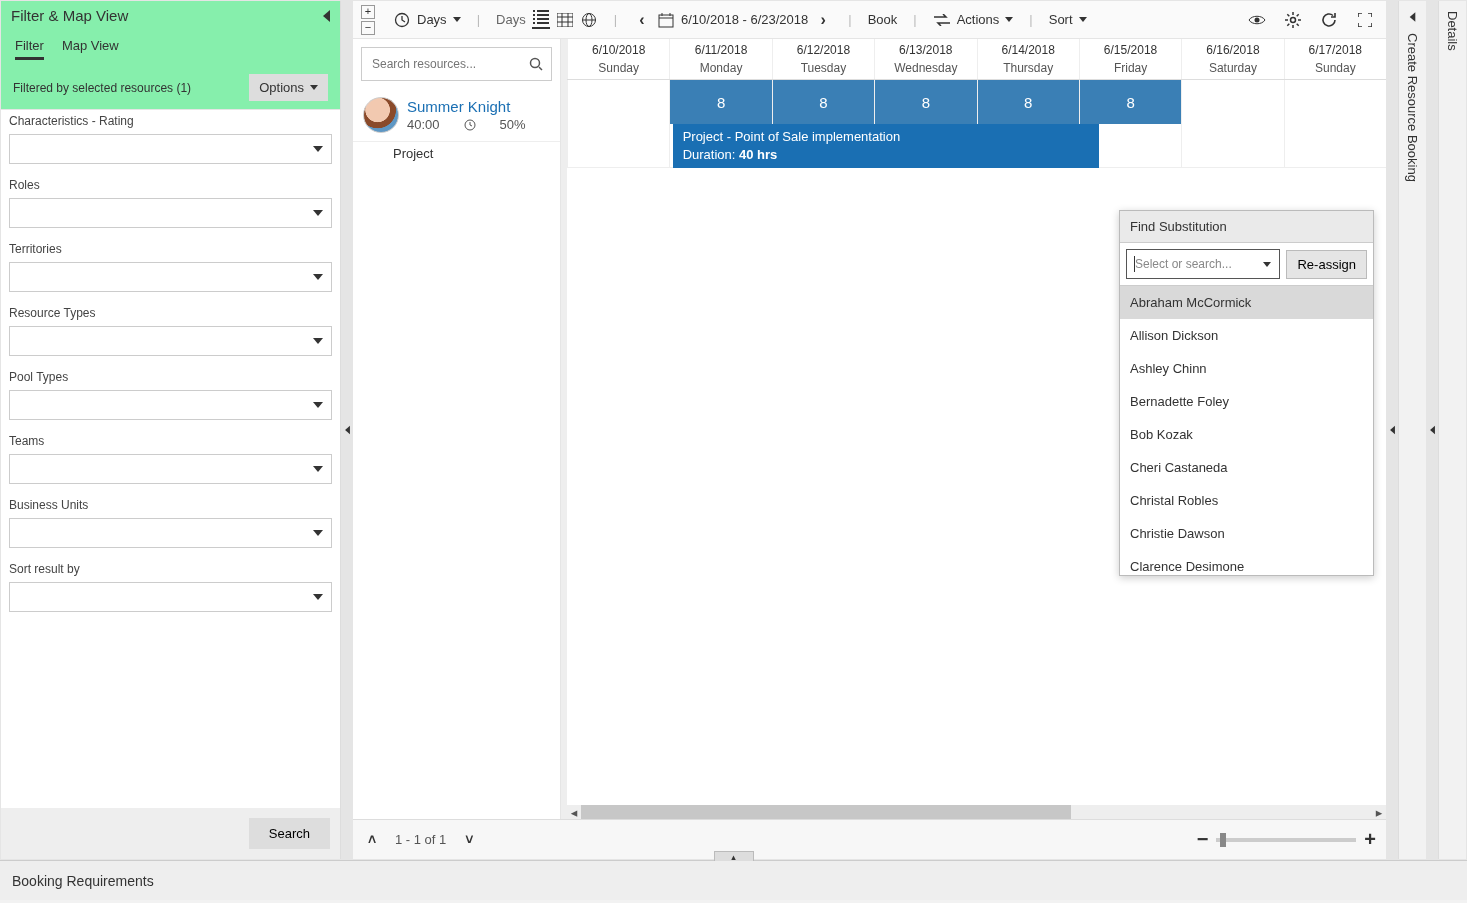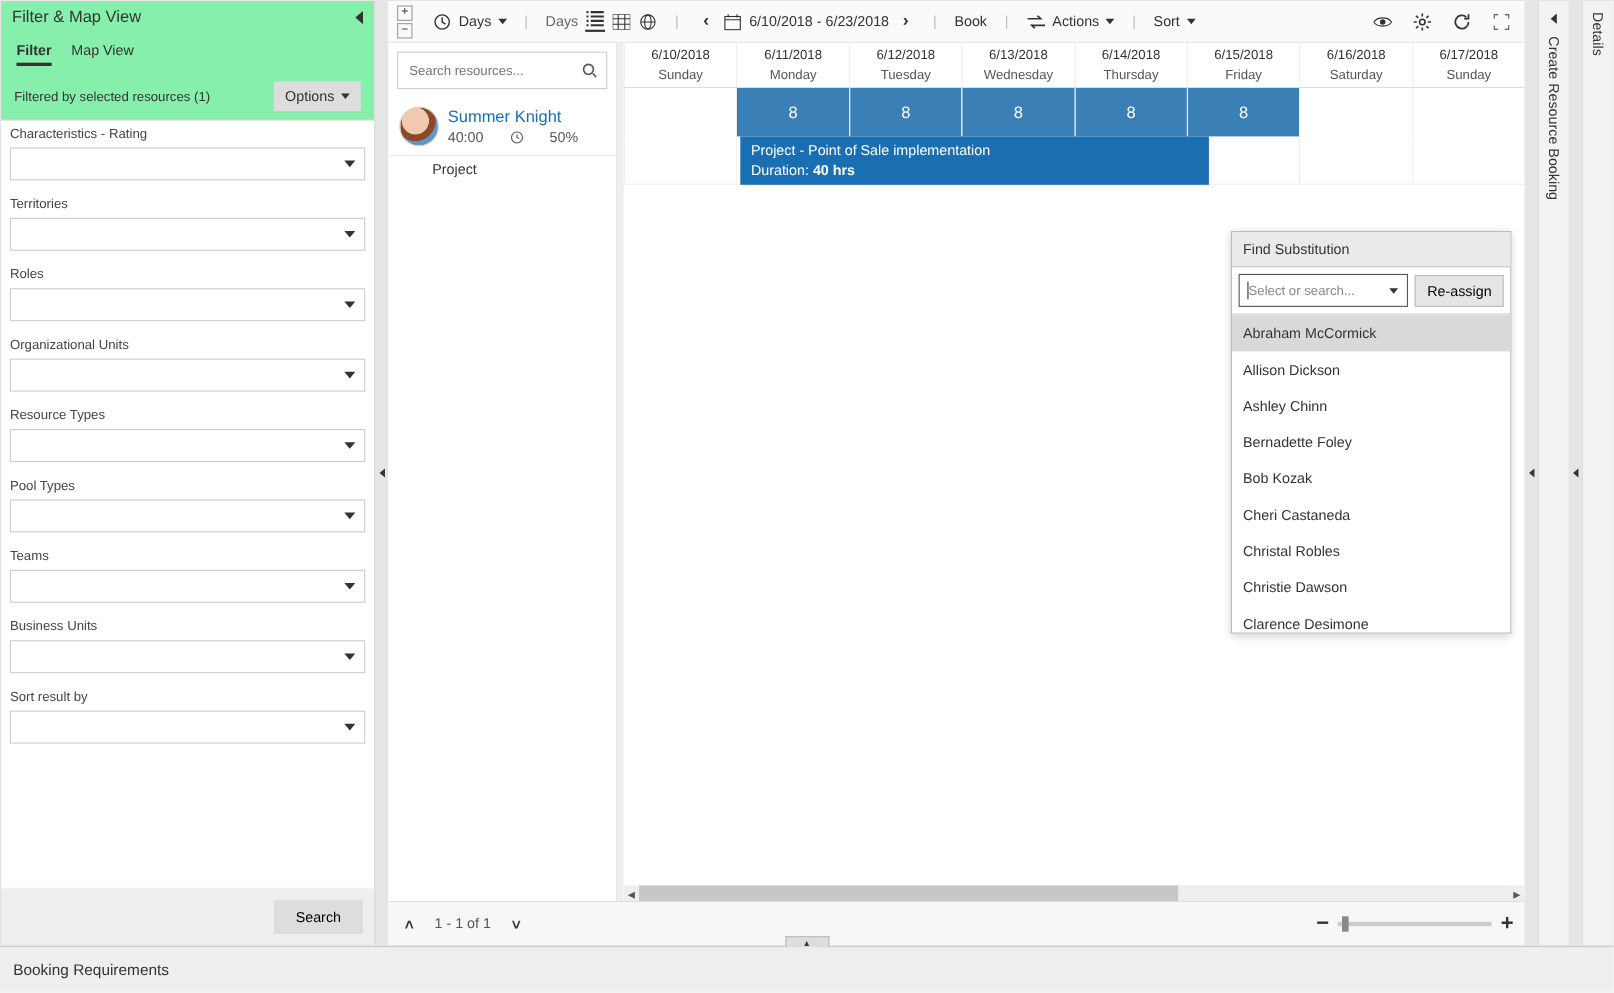--- a/index.html
+++ b/index.html
@@ -5,21 +5,21 @@
   * { box-sizing: border-box; font-family: "Segoe UI", sans-serif; font-size: 13px; }
   body { margin: 0; width: 1467px; height: 903px; background: #f2f2f2; color: #333; overflow: hidden; }
   .root { display: flex; height: 860px; border: 1px solid #e5e5e5; }
   
   
   .left { width: 340px; background: #86efac; display: flex; flex-direction: column; border-right: 1px solid #ddd; position: relative; }
   .left-header { display: flex; align-items: center; justify-content: space-between; padding: 6px 10px; }
   .left-title { font-size: 15px; }
   .tabs { display: flex; gap: 18px; padding: 4px 14px 0 14px; }
   .tab { padding: 4px 0; cursor: pointer; }
-  .tab.active { border-bottom: 3px solid #333; font-weight: bold; }
+  .tab.active { border-bottom: 3px solid #333; }
   .filter-row { display: flex; justify-content: space-between; align-items: center; padding: 14px 12px 8px 12px; }
   .filter-row .fr-text { font-size: 12px; }
   .options-btn { background: #ddd; padding: 6px 10px; display: flex; align-items: center; gap: 6px; cursor: pointer; }
   .filters { padding: 4px 8px; flex: 1; overflow: auto; background: #fff; border-top: 1px solid #e5e5e5; }
   .fgroup { margin-bottom: 14px; }
   .fgroup label { display: block; font-size: 12px; margin-bottom: 6px; color: #444; }
   .fsel { border: 1px solid #ccc; height: 30px; display: flex; align-items: center; justify-content: flex-end; padding: 0 8px; background: #fff; }
   .caret { width: 0; height: 0; border-left: 5px solid transparent; border-right: 5px solid transparent; border-top: 6px solid #333; }
   .caret-sm { width: 0; height: 0; border-left: 4px solid transparent; border-right: 4px solid transparent; border-top: 5px solid #333; display:inline-block;}
   .caret-left { width: 0; height: 0; border-top: 6px solid transparent; border-bottom: 6px solid transparent; border-right: 7px solid #333; }
@@ -114,33 +114,27 @@
       </div>
     </div>
     <div class="filters" id="filters">
         <div class="fgroup">
           <label>Characteristics - Rating</label>
           <div class="fsel">
             <span class="caret"></span>
           </div>
         </div>
         <div class="fgroup">
+          <label>Roles</label>
+          <div class="fsel">
+            <span class="caret"></span>
+          </div>
+        </div>
+        <div class="fgroup">
           <label>Territories</label>
-          <div class="fsel">
-            <span class="caret"></span>
-          </div>
-        </div>
-        <div class="fgroup">
-          <label>Roles</label>
-          <div class="fsel">
-            <span class="caret"></span>
-          </div>
-        </div>
-        <div class="fgroup">
-          <label>Organizational Units</label>
           <div class="fsel">
             <span class="caret"></span>
           </div>
         </div>
         <div class="fgroup">
           <label>Resource Types</label>
           <div class="fsel">
             <span class="caret"></span>
           </div>
         </div>

